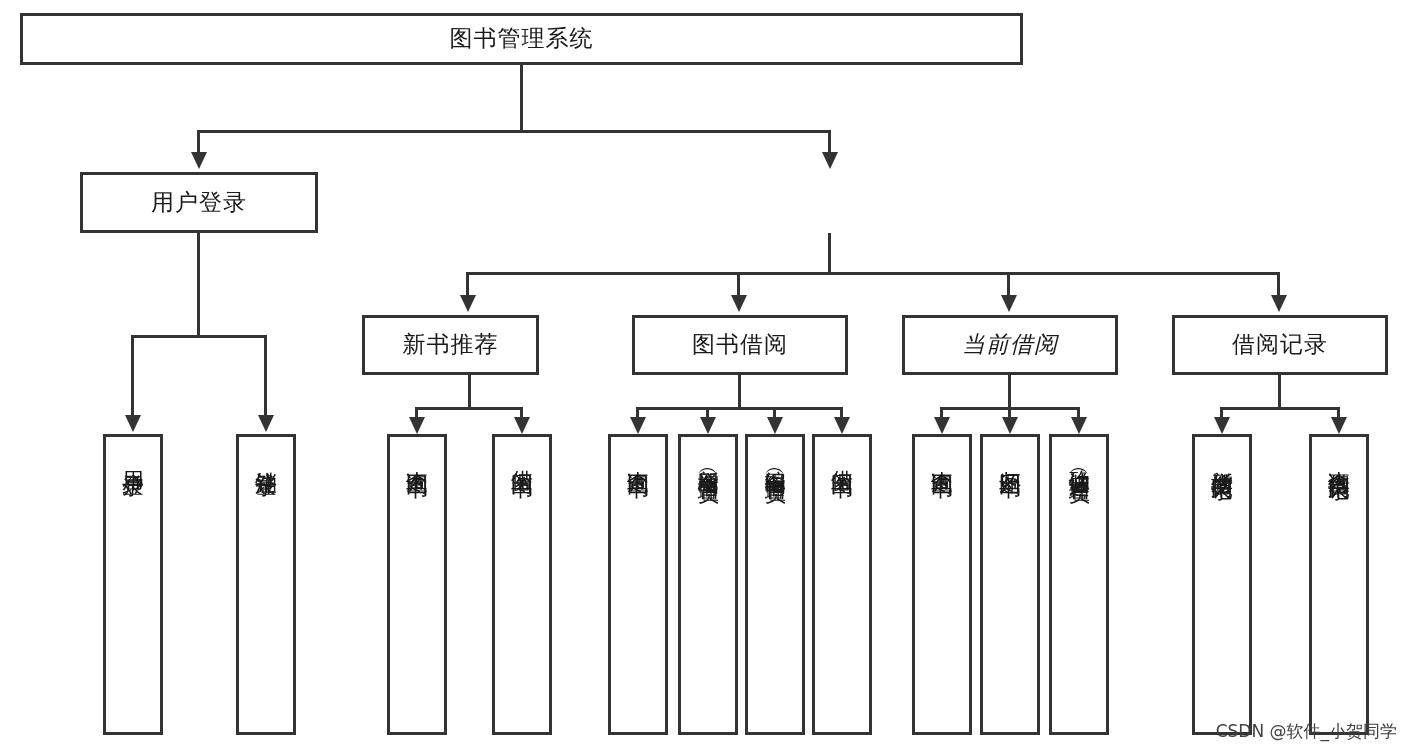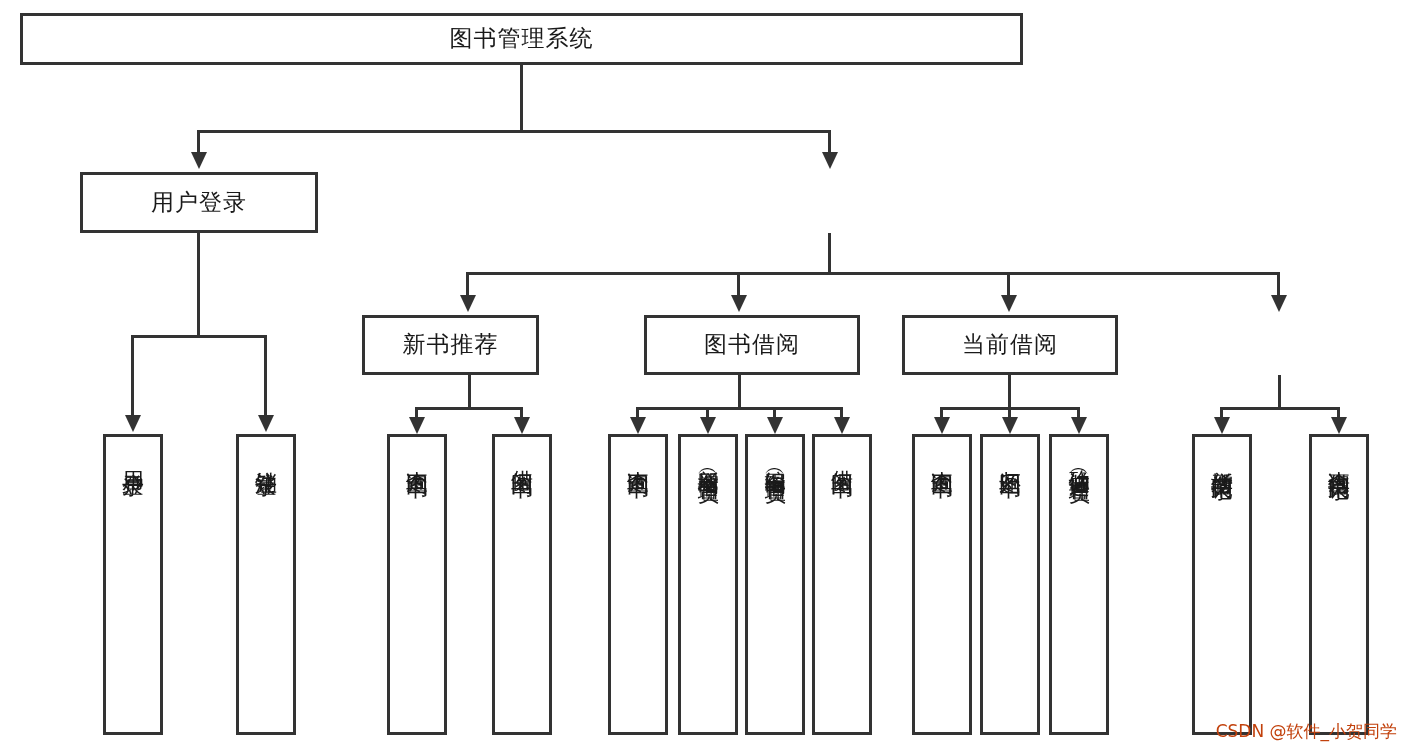--- a/index.html
+++ b/index.html
@@ -72,21 +72,21 @@
     border-left: 8px solid transparent;
     border-right: 8px solid transparent;
     border-top: 17px solid #333333;
   }
   
   #watermark {
     position: absolute;
     right: 8px;
     bottom: 4px;
     font-size: 17px;
-    color: #c2410c;
+    color: #404040;
     white-space: nowrap;
     font-family: "DejaVu Sans", "Liberation Sans", sans-serif;
   }
 </style>
 </head>
 <body>
 
 <div id="canvas">
 
   <div class="node root horiz" style="left:20px; top:13px; width:1003px; height:52px;">
@@ -132,25 +132,28 @@
 
   <div class="ln v" style="left:1007px; top:272px; width:3px; height:23px;"></div>
   <div class="arrow" style="left:1001px; top:295px;"></div>
 
   <div class="ln v" style="left:1277px; top:272px; width:3px; height:23px;"></div>
   <div class="arrow" style="left:1271px; top:295px;"></div>
 
   <div class="node horiz" style="left:362px; top:315px; width:177px; height:60px;">
     <span>新书推荐</span>
   </div>
-  <div class="node horiz" style="left:632px; top:315px; width:216px; height:60px;margin-left:12px;">
+  <div class="node horiz" style="left:632px; top:315px; width:216px; height:60px;">
     <span>图书借阅</span>
   </div>
-  <div class="node horiz" style="left:902px; top:315px; width:216px; height:60px;">
+  <div class="node horiz" style="left:902px; top:315px; width:216px; height:60px;font-style:italic;">
     <span>当前借阅</span>
+  </div>
+  <div class="node horiz" style="left:1172px; top:315px; width:216px; height:60px;">
+    <span>借阅记录</span>
   </div>
 
   <div class="ln v" style="left:468px; top:375px; width:3px; height:32px;"></div>
   <div class="ln h" style="left:415px; top:407px; width:108px; height:3px;"></div>
   <div class="ln v" style="left:415px; top:407px; width:3px; height:10px;"></div>
   <div class="arrow" style="left:409px; top:417px;"></div>
   <div class="ln v" style="left:520px; top:407px; width:3px; height:10px;"></div>
   <div class="arrow" style="left:514px; top:417px;"></div>
 
   <div class="node vert" style="left:387px; top:434px; width:60px; height:301px;">

